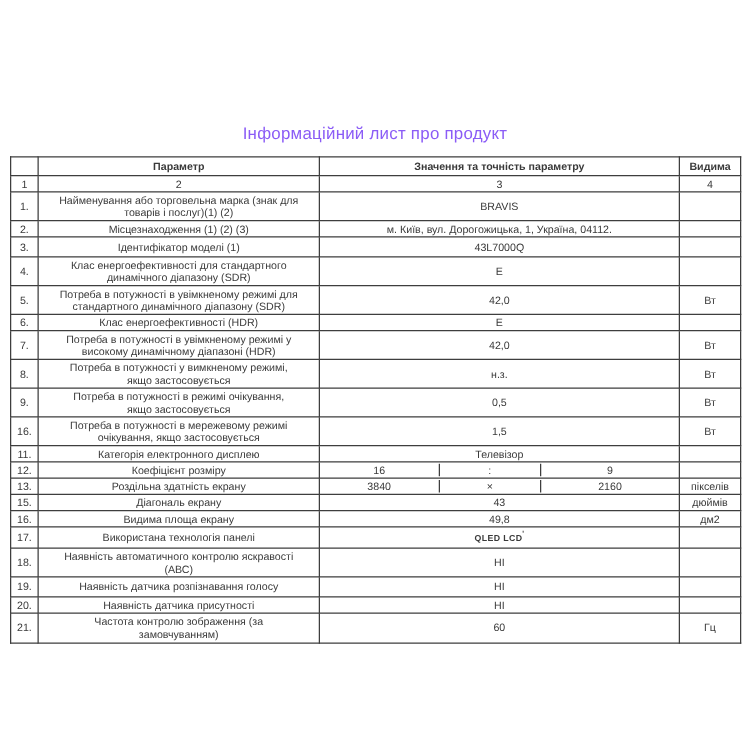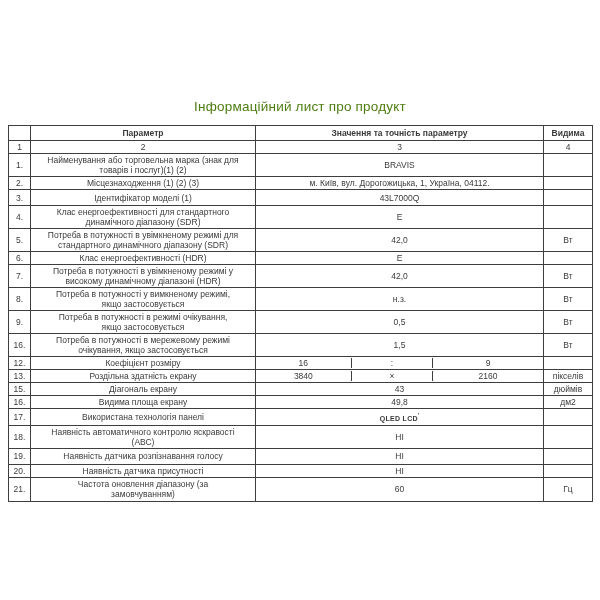--- a/index.html
+++ b/index.html
@@ -2,21 +2,21 @@
 <html><head>
 <meta charset="utf-8">
 <style>
   html,body{margin:0;padding:0;}
   body{
     width:600px;height:600px;background:#ffffff;position:relative;
     font-family:"Liberation Sans", sans-serif;color:#3a3a3a;
   }
   .page-title{
     position:absolute;top:99px;left:0;width:600px;text-align:center;
-    font-size:13.5px;font-weight:500;letter-spacing:.2px;color:#4d7c0f;
+    font-size:13.5px;font-weight:500;letter-spacing:.2px;color:#8b5cf6;
   }
   table.fiche{
     position:absolute;top:125px;left:8px;width:584px;
     border-collapse:collapse;table-layout:fixed;
   }
   .fiche td{
     border:1px solid #3e3e3e;font-size:8.5px;line-height:10px;
     text-align:center;vertical-align:middle;padding:1px 2px;overflow:hidden;
   }
   .fiche tr.head td{font-weight:bold;margin-left:28px;}
@@ -118,20 +118,26 @@
       <td class="ut">Вт</td>
     </tr>
     <tr style="height:22px">
       <td>16.</td>
       <td class="c-param">Потреба в потужності в мережевому режимі
 очікування, якщо застосовується</td>
       <td>1,5</td>
       <td class="ut">Вт</td>
     </tr>
     <tr style="height:12px">
+      <td>11.</td>
+      <td class="c-param">Категорія електронного дисплею</td>
+      <td>Телевізор</td>
+      <td></td>
+    </tr>
+    <tr style="height:12px">
       <td>12.</td>
       <td class="c-param">Коефіцієнт розміру</td>
       <td class="split">
         <div class="split-wrap">
           <span class="sp-a">16</span>
           <span class="sp-b">:</span>
           <span class="sp-c">9</span>
         </div>
       </td>
       <td></td>
@@ -180,19 +186,19 @@
       <td></td>
     </tr>
     <tr style="height:12px">
       <td>20.</td>
       <td class="c-param">Наявність датчика присутності</td>
       <td>НІ</td>
       <td></td>
     </tr>
     <tr style="height:24px">
       <td>21.</td>
-      <td class="c-param">Частота оновлення діапазону (за
+      <td class="c-param">Частота контролю зображення (за
 замовчуванням)</td>
       <td>60</td>
       <td class="ut">Гц</td>
     </tr>
   </tbody>
 </table>
 
 </body></html>

